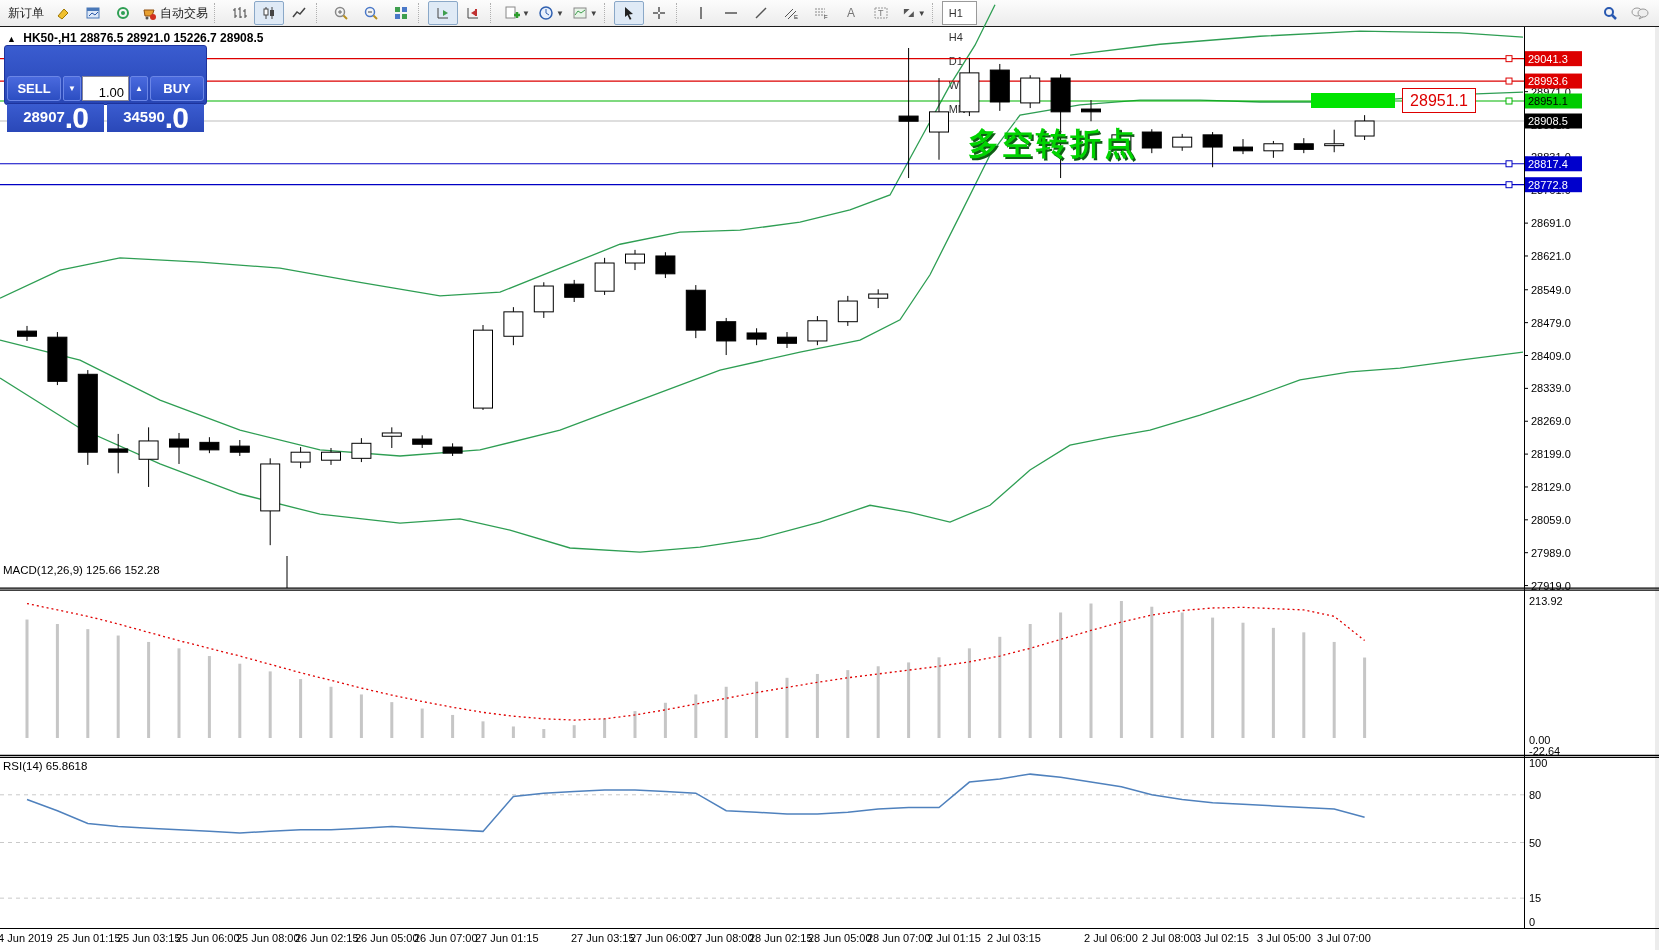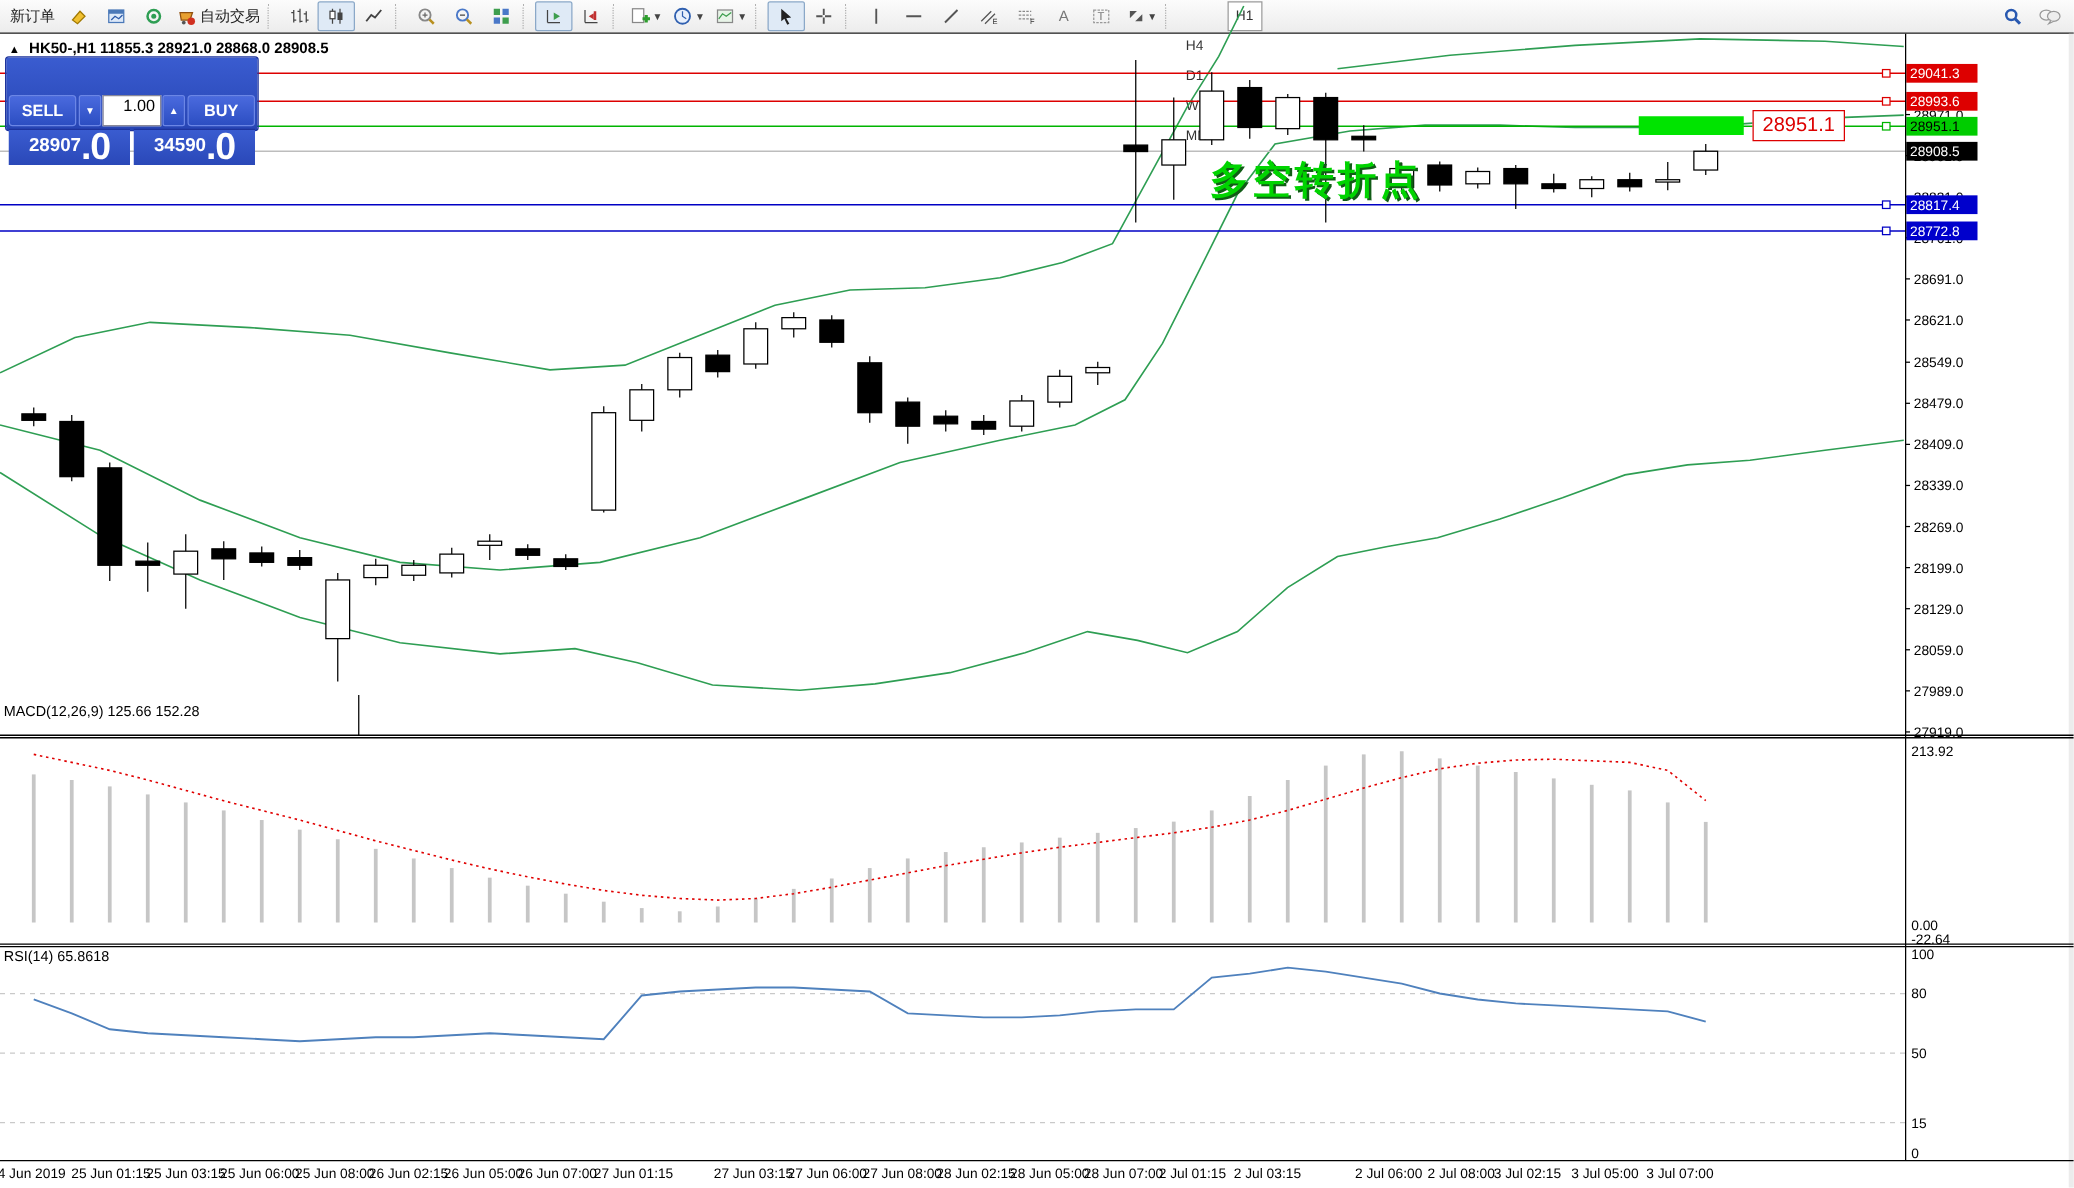--- a/index.html
+++ b/index.html
@@ -9,36 +9,36 @@
   .toolbar{position:absolute;top:0;left:0;width:1659px;height:27px;box-sizing:border-box;
     background:linear-gradient(#fcfcfc,#ececec);border-bottom:1px solid #1a1a1a;
     display:flex;align-items:center;padding:0 4px;font-size:12px;color:#222;}
   .tbtn{height:22px;min-width:22px;display:flex;align-items:center;justify-content:center;
     padding:0 3px;border:1px solid transparent;border-radius:2px;gap:2px;white-space:nowrap;}
   .tbtn.active{border:1px solid #8aa8c8;background:#dfeaf6;}
   .tbtn svg{display:block;}
   .caret{font-size:8px;color:#444;}
   .grip{width:7px;height:20px;margin:0 2px;border-left:1px dotted #b0b0b0;}
   .tf{font-size:11px;color:#333;padding:0 6px;height:22px;display:flex;align-items:center;border:1px solid transparent;}
-  .tf.active{border:1px solid #9a9a9a;background:#fff;margin-left:40px;}
+  .tf.active{border:1px solid #9a9a9a;background:#fff;}
   .spacer{flex:1;}
   
   .chart-title{position:absolute;left:7px;top:31px;font-size:12px;font-weight:bold;color:#000;z-index:30;}
   .chart-title .arr{font-size:9px;margin-right:4px;}
   .trade-panel{position:absolute;left:4px;top:45px;width:203px;height:60px;z-index:40;
     background:linear-gradient(#3a5cd0,#2745b4);border:1px solid #1d339c;border-radius:3px;
     box-sizing:border-box;padding:2px;color:#fff;}
   .tp-row1{display:flex;height:25px;gap:2px;margin-top:28px;}
   .tp-btn{flex:0 0 52px;display:flex;align-items:center;justify-content:center;font-size:13px;font-weight:bold;
     background:linear-gradient(#4a6ade,#2c4ec2);border:1px solid #6b86e6;border-radius:3px;color:#fff;}
   .tp-spin{flex:1;display:flex;align-items:stretch;gap:1px;}
   .tp-arrow{width:16px;background:linear-gradient(#4a6ade,#2c4ec2);border:1px solid #6b86e6;border-radius:2px;
     font-size:8px;display:flex;align-items:center;justify-content:center;}
   .tp-input{flex:1;background:#fff;color:#000;border:1px solid #889;font-size:13px;
-    text-align:right;padding:0 4px;display:flex;align-items:flex-start;justify-content:flex-end;}
+    text-align:right;padding:0 4px;display:flex;align-items:flex-end;justify-content:flex-end;}
   .tp-row2{display:flex;height:29px;gap:3px;margin-top:2px;}
   .tp-price{flex:1;display:flex;align-items:flex-start;justify-content:center;
     background:linear-gradient(#3a5cd0,#2a48b8);border-top:1px solid #1d339c;}
   .tp-price .sm{font-size:15px;font-weight:bold;line-height:26px;}
   .tp-price .bg{font-size:30px;font-weight:bold;line-height:27px;letter-spacing:-1px;}
   
   .annotation{position:absolute;left:968px;top:123px;z-index:25;font-size:31px;font-weight:bold;
     letter-spacing:3px;color:#00d400;text-shadow:2px 2px 0 #115c16;font-family:"DejaVu Sans",sans-serif;}
   .green-rect{position:absolute;left:1311px;top:93px;width:84px;height:15px;background:#00e400;z-index:20;}
   .price-tag{position:absolute;left:1402px;top:88px;width:72px;height:23px;z-index:20;background:#fff;
@@ -240,21 +240,21 @@
         <ellipse cx="12" cy="8" rx="5" ry="4" fill="#eee" stroke="#999"></ellipse>
         <path d="M10 11 l-2 3 l4 -2" fill="#eee" stroke="#999"></path>
       </svg>
   </div>
 </div>
 
 <div class="chart-title">
   <span class="arr">▲</span>
   <span>HK50-,H1</span>
   <span> </span>
-  <span>11855.3 28921.0 28868.0 28908.5</span>
+  <span>28876.5 28921.0 15226.7 28908.5</span>
 </div>
 
 <div class="trade-panel">
   <div class="tp-row1">
     <div class="tp-btn">
         <span>SELL</span>
       </div>
     <div class="tp-spin">
       <div class="tp-arrow">
           <span>▼</span>

